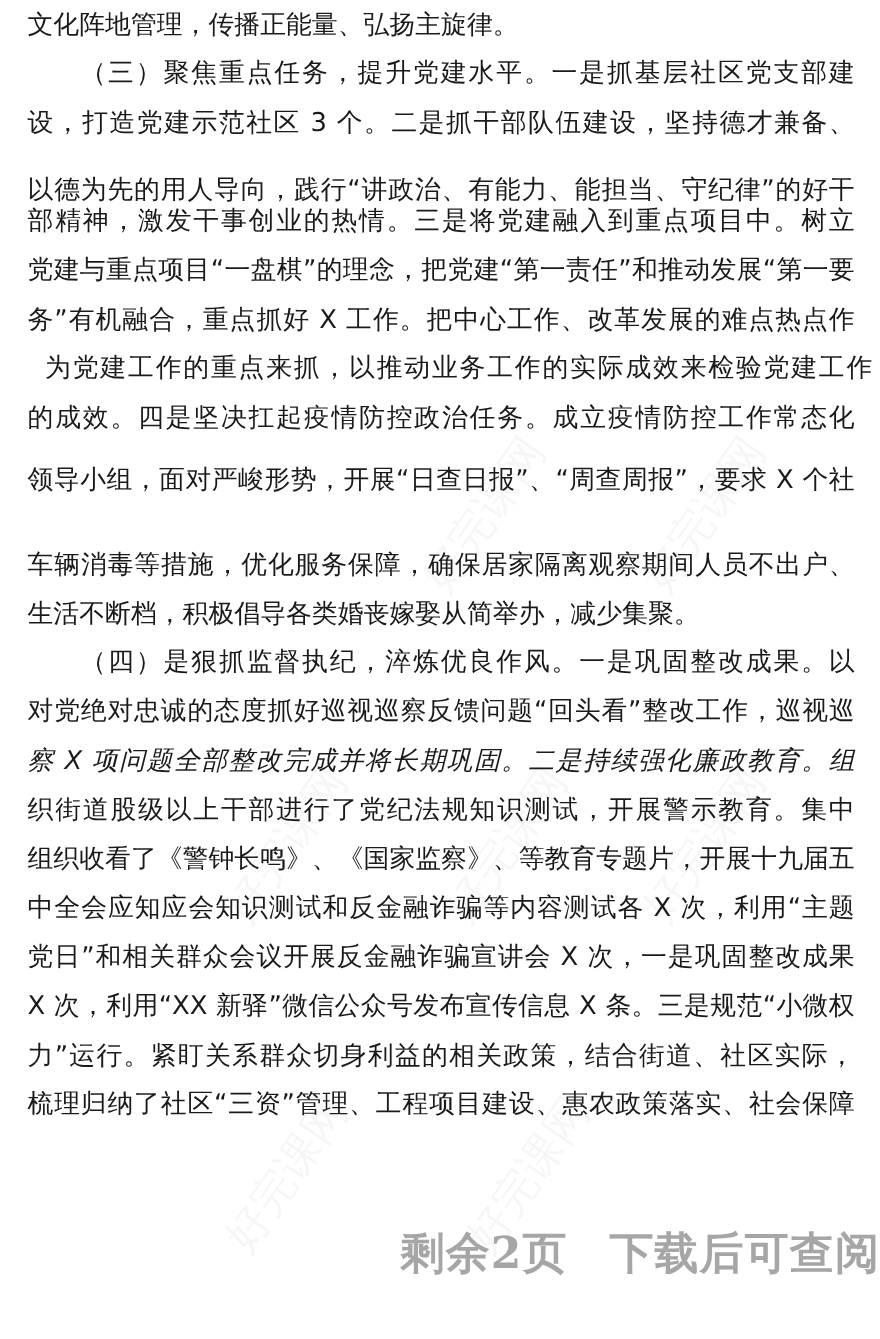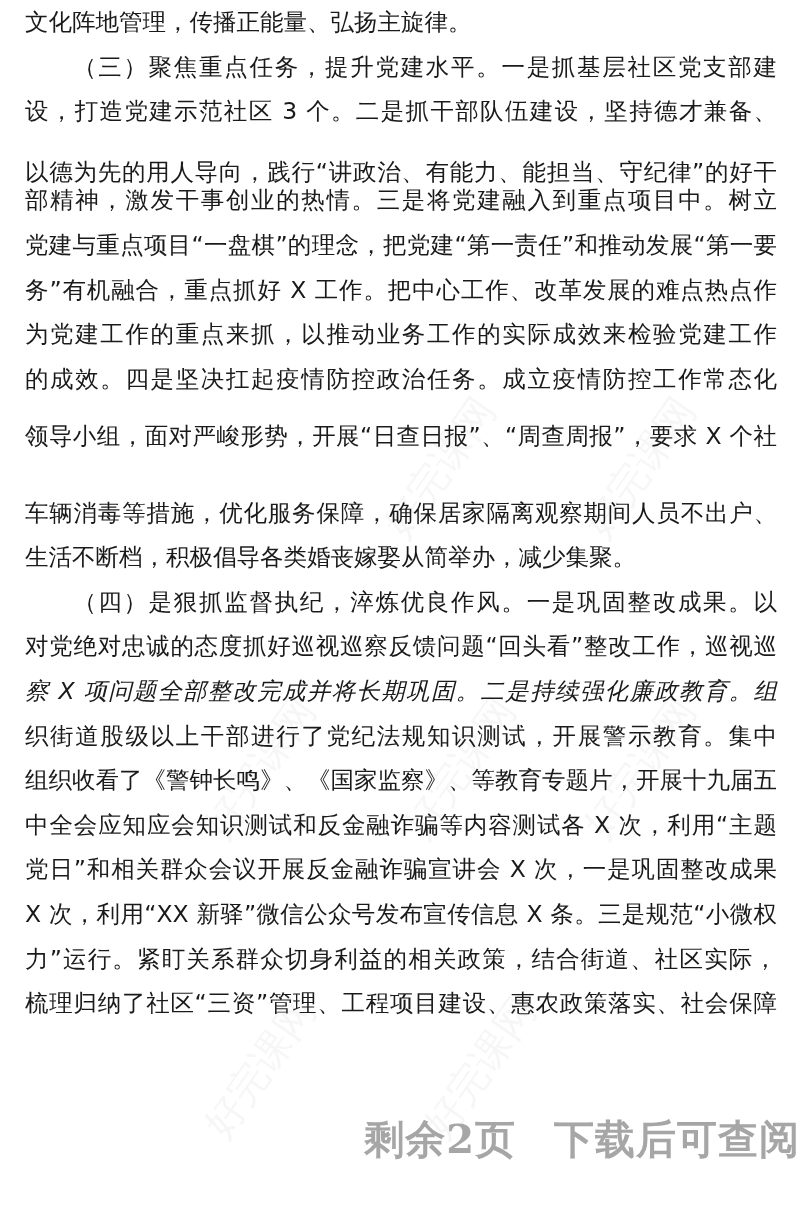--- a/index.html
+++ b/index.html
@@ -56,21 +56,21 @@
   <div class="watermark" style="left:180px; top:1040px;">好完课网</div>
   <div class="watermark" style="left:400px; top:1040px;">好完课网</div>
 
   <div class="line last" style="top:0px;">文化阵地管理，传播正能量、弘扬主旋律。</div>
   <div class="line indent" style="top: 44.6px;">（三）聚焦重点任务，提升党建水平。一是抓基层社区党支部建</div>
   <div class="line" style="top: 89.2px;">设，打造党建示范社区 3 个。二是抓干部队伍建设，坚持德才兼备、</div>
   <div class="line" style="top: 133.8px; margin-top: 16px;">以德为先的用人导向，践行“讲政治、有能力、能担当、守纪律”的好干</div>
   <div class="line" style="top: 178.4px;">部精神，激发干事创业的热情。三是将党建融入到重点项目中。树立</div>
   <div class="line" style="top: 267.6px;">务”有机融合，重点抓好 X 工作。把中心工作、改革发展的难点热点作</div>
   <div class="line" style="top: 223px;">党建与重点项目“一盘棋”的理念，把党建“第一责任”和推动发展“第一要</div>
-  <div class="line" style="top: 312.2px;">为党建工作的重点来抓，以推动业务工作的实际成效来检验党建工作</div>
+  <div class="line" style="top: 312.2px; margin-left: 16px;">为党建工作的重点来抓，以推动业务工作的实际成效来检验党建工作</div>
   <div class="line" style="top: 356.8px;">的成效。四是坚决扛起疫情防控政治任务。成立疫情防控工作常态化</div>
   <div class="line" style="top: 414px;">领导小组，面对严峻形势，开展“日查日报”、“周查周报”，要求 X 个社</div>
   <div class="line" style="top: 490.6px;">车辆消毒等措施，优化服务保障，确保居家隔离观察期间人员不出户、</div>
   <div class="line last" style="top: 535.2px;">生活不断档，积极倡导各类婚丧嫁娶从简举办，减少集聚。</div>
   <div class="line indent" style="top: 579.8px;">（四）是狠抓监督执纪，淬炼优良作风。一是巩固整改成果。以</div>
   <div class="line" style="top: 624.4px;">对党绝对忠诚的态度抓好巡视巡察反馈问题“回头看”整改工作，巡视巡</div>
   <div class="line" style="top: 669px; font-style: italic;">察 X 项问题全部整改完成并将长期巩固。二是持续强化廉政教育。组</div>
   <div class="line" style="top: 713.6px;">织街道股级以上干部进行了党纪法规知识测试，开展警示教育。集中</div>
   <div class="line" style="top: 758.2px;">组织收看了《警钟长鸣》、《国家监察》、等教育专题片，开展十九届五</div>
   <div class="line" style="top: 802.8px;">中全会应知应会知识测试和反金融诈骗等内容测试各 X 次，利用“主题</div>

